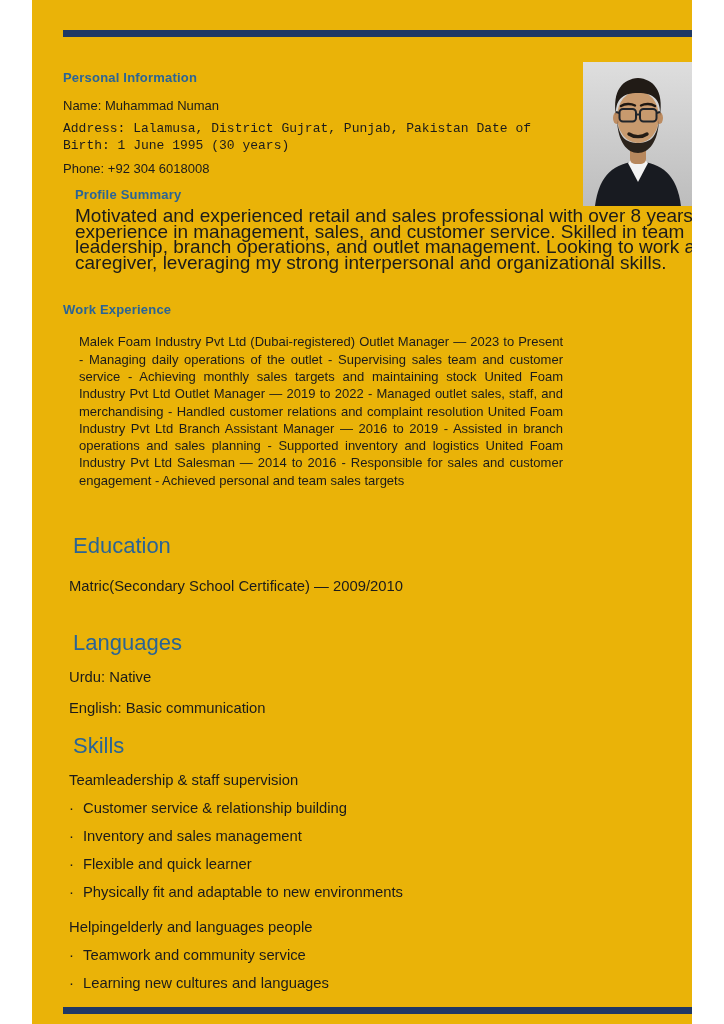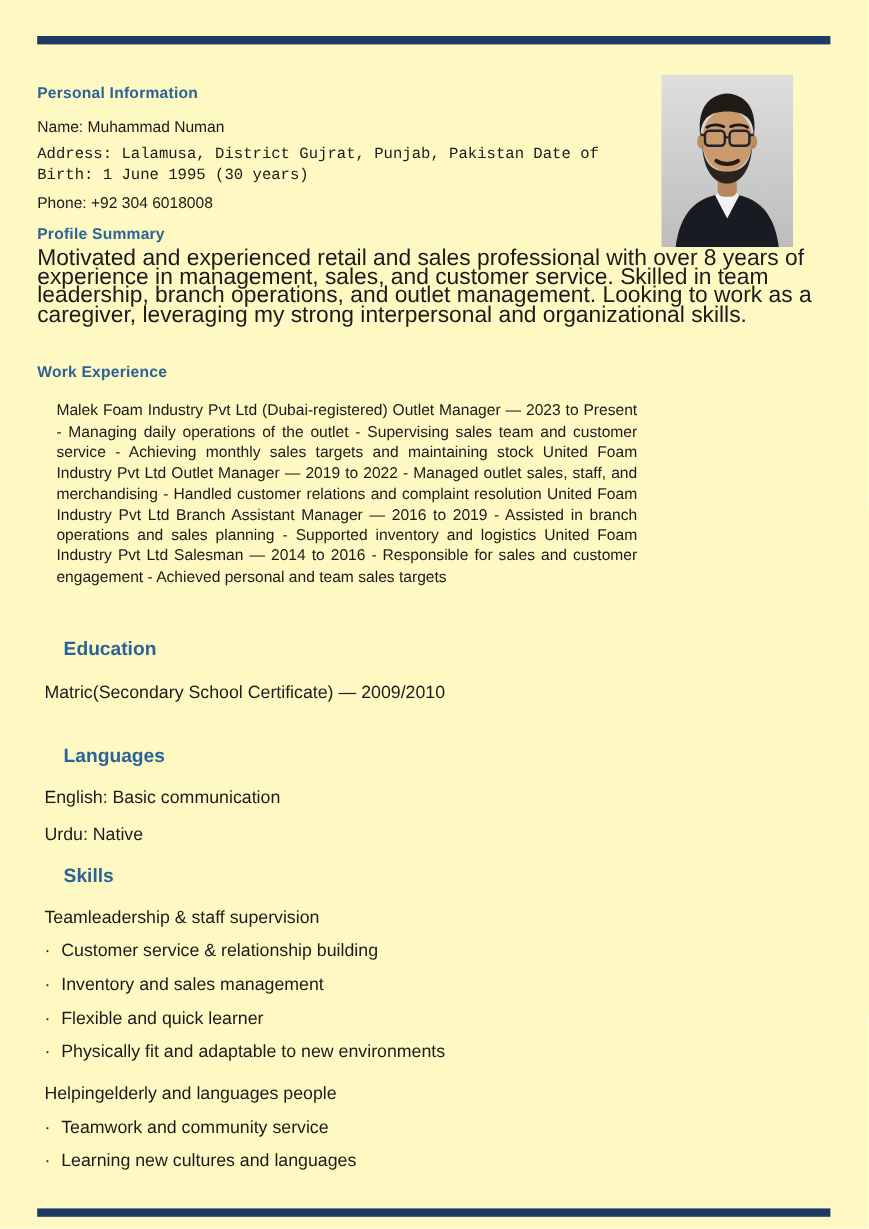--- a/index.html
+++ b/index.html
@@ -1,22 +1,22 @@
 <!DOCTYPE html>
 <html style="--accent-blue: #2A6496; --bar-navy: #1F3864;"><head>
 <meta charset="utf-8">
 <style>
   * { box-sizing: border-box; }
   html, body { margin: 0; padding: 0; background: #ffffff; }
   .page {
     position: relative;
-    width: 724px;
+    width: 660px;
     height: 1024px;
     margin: 0 auto;
-    background: #fef9c3;
+    background: #eab308;
     font-family: "Liberation Sans", sans-serif;
     color: #1b1b1b;
     overflow: hidden;
     padding-left: 12px;
   }
   .rule {
     position: absolute;
     left: 31px;
     width: 661px;
     height: 7px;
@@ -42,37 +42,37 @@
   }
 
   .h-sm {
     margin: 0;
     color: var(--accent-blue, #2A6496);
     font-size: 13px;
     font-weight: bold;
     letter-spacing: 0.2px;
   }
   .h-lg {
-    margin: 16px;
+    margin: 4px;
     color: var(--accent-blue, #2A6496);
-    font-size: 16px;
-    font-weight: bold;
+    font-size: 22px;
+    font-weight: normal;
   }
 
   .line { margin: 0; font-size: 13px; line-height: 17px; }
   .line-lg { margin: 0; font-size: 14.8px; line-height: 19px; }
 
   
   .sec-personal .h-sm { margin-bottom: 12px; }
   .pi-name { margin-bottom: 6px; }
   .pi-address { max-width: 505px; margin-bottom: 6px; font-family: Liberation Mono, monospace; }
   .pi-phone { margin-bottom: 10px; }
 
   
-  .sec-profile { margin-top: 10px; }
+  .sec-profile { margin-top: 10px; margin-left: 12px; }
   .sec-profile .h-sm { margin-bottom: 6px; }
   .profile-text {
     margin: 0;
     font-size: 19px;
     line-height: 15.6px;
     max-width: 655px;
   }
 
   
   .sec-work { margin-top: 32px; }
@@ -171,22 +171,22 @@
 
     <div class="lower">
 
       <section class="sec-education">
         <h2 class="h-lg">Education</h2>
         <p class="line-lg edu-line">Matric(Secondary School Certificate) — 2009/2010</p>
       </section>
 
       <section class="sec-languages">
         <h2 class="h-lg">Languages</h2>
+        <p class="line-lg lang-line">Urdu: Native</p>
         <p class="line-lg lang-line">English: Basic communication</p>
-        <p class="line-lg lang-line">Urdu: Native</p>
       </section>
 
       <section class="sec-skills">
         <h2 class="h-lg">Skills</h2>
         <p class="line-lg lead-line">Teamleadership &amp; staff supervision</p>
         <div class="bullet-row">
           <span class="bullet-dot">·</span>
           <span class="line-lg">Customer service &amp; relationship building</span>
         </div>
         <div class="bullet-row">

